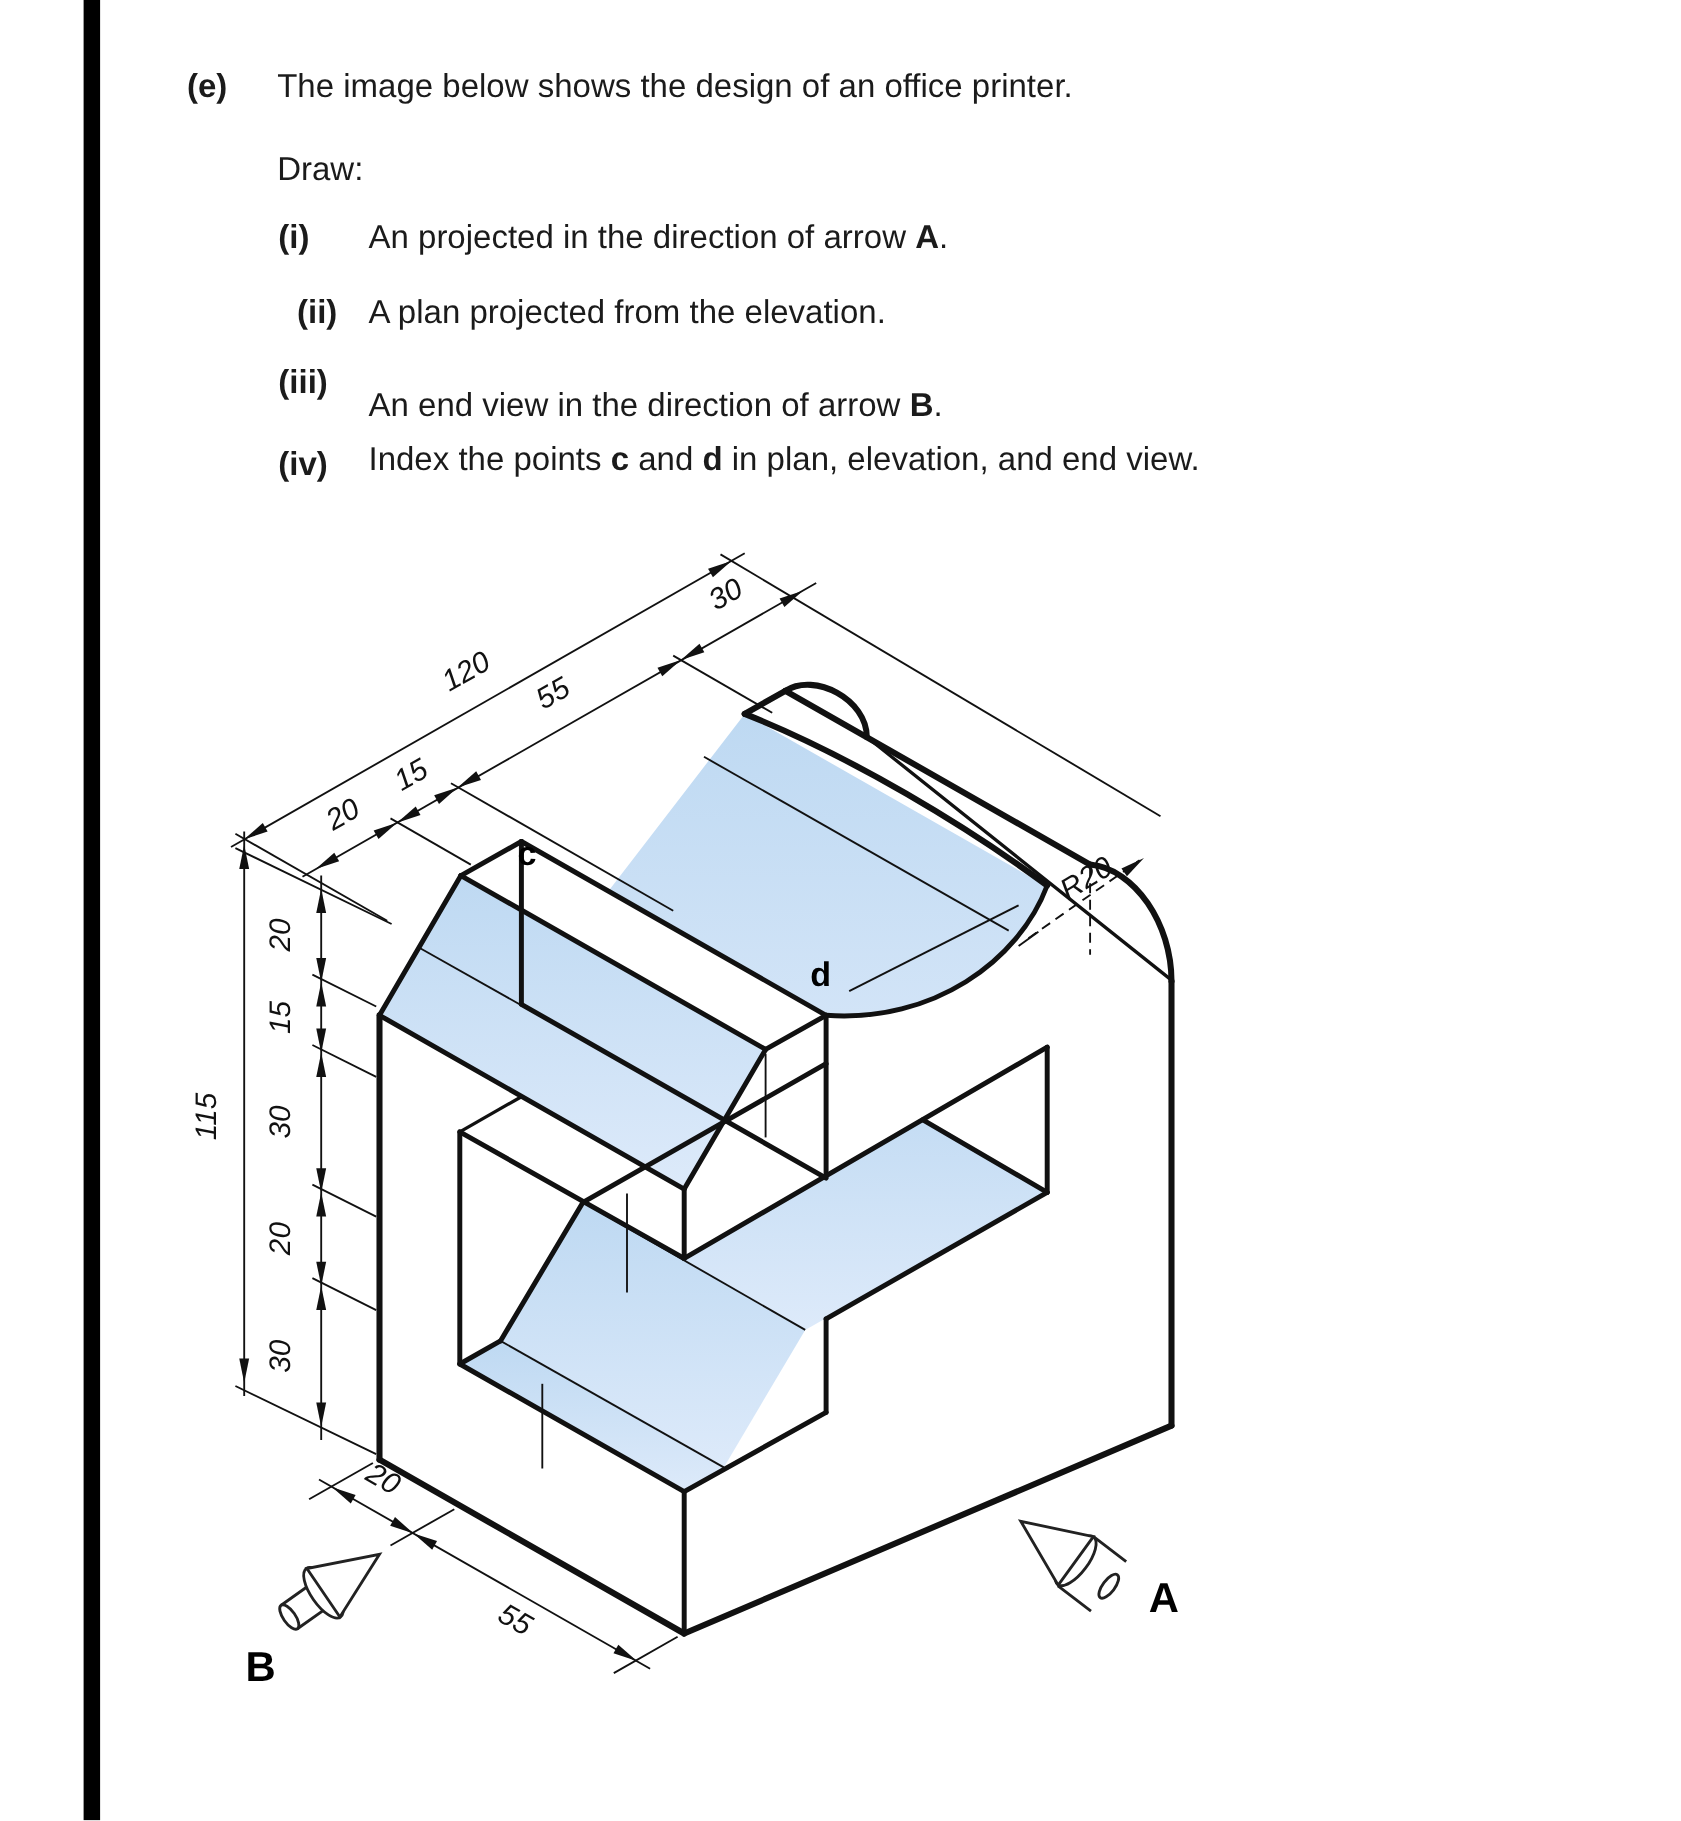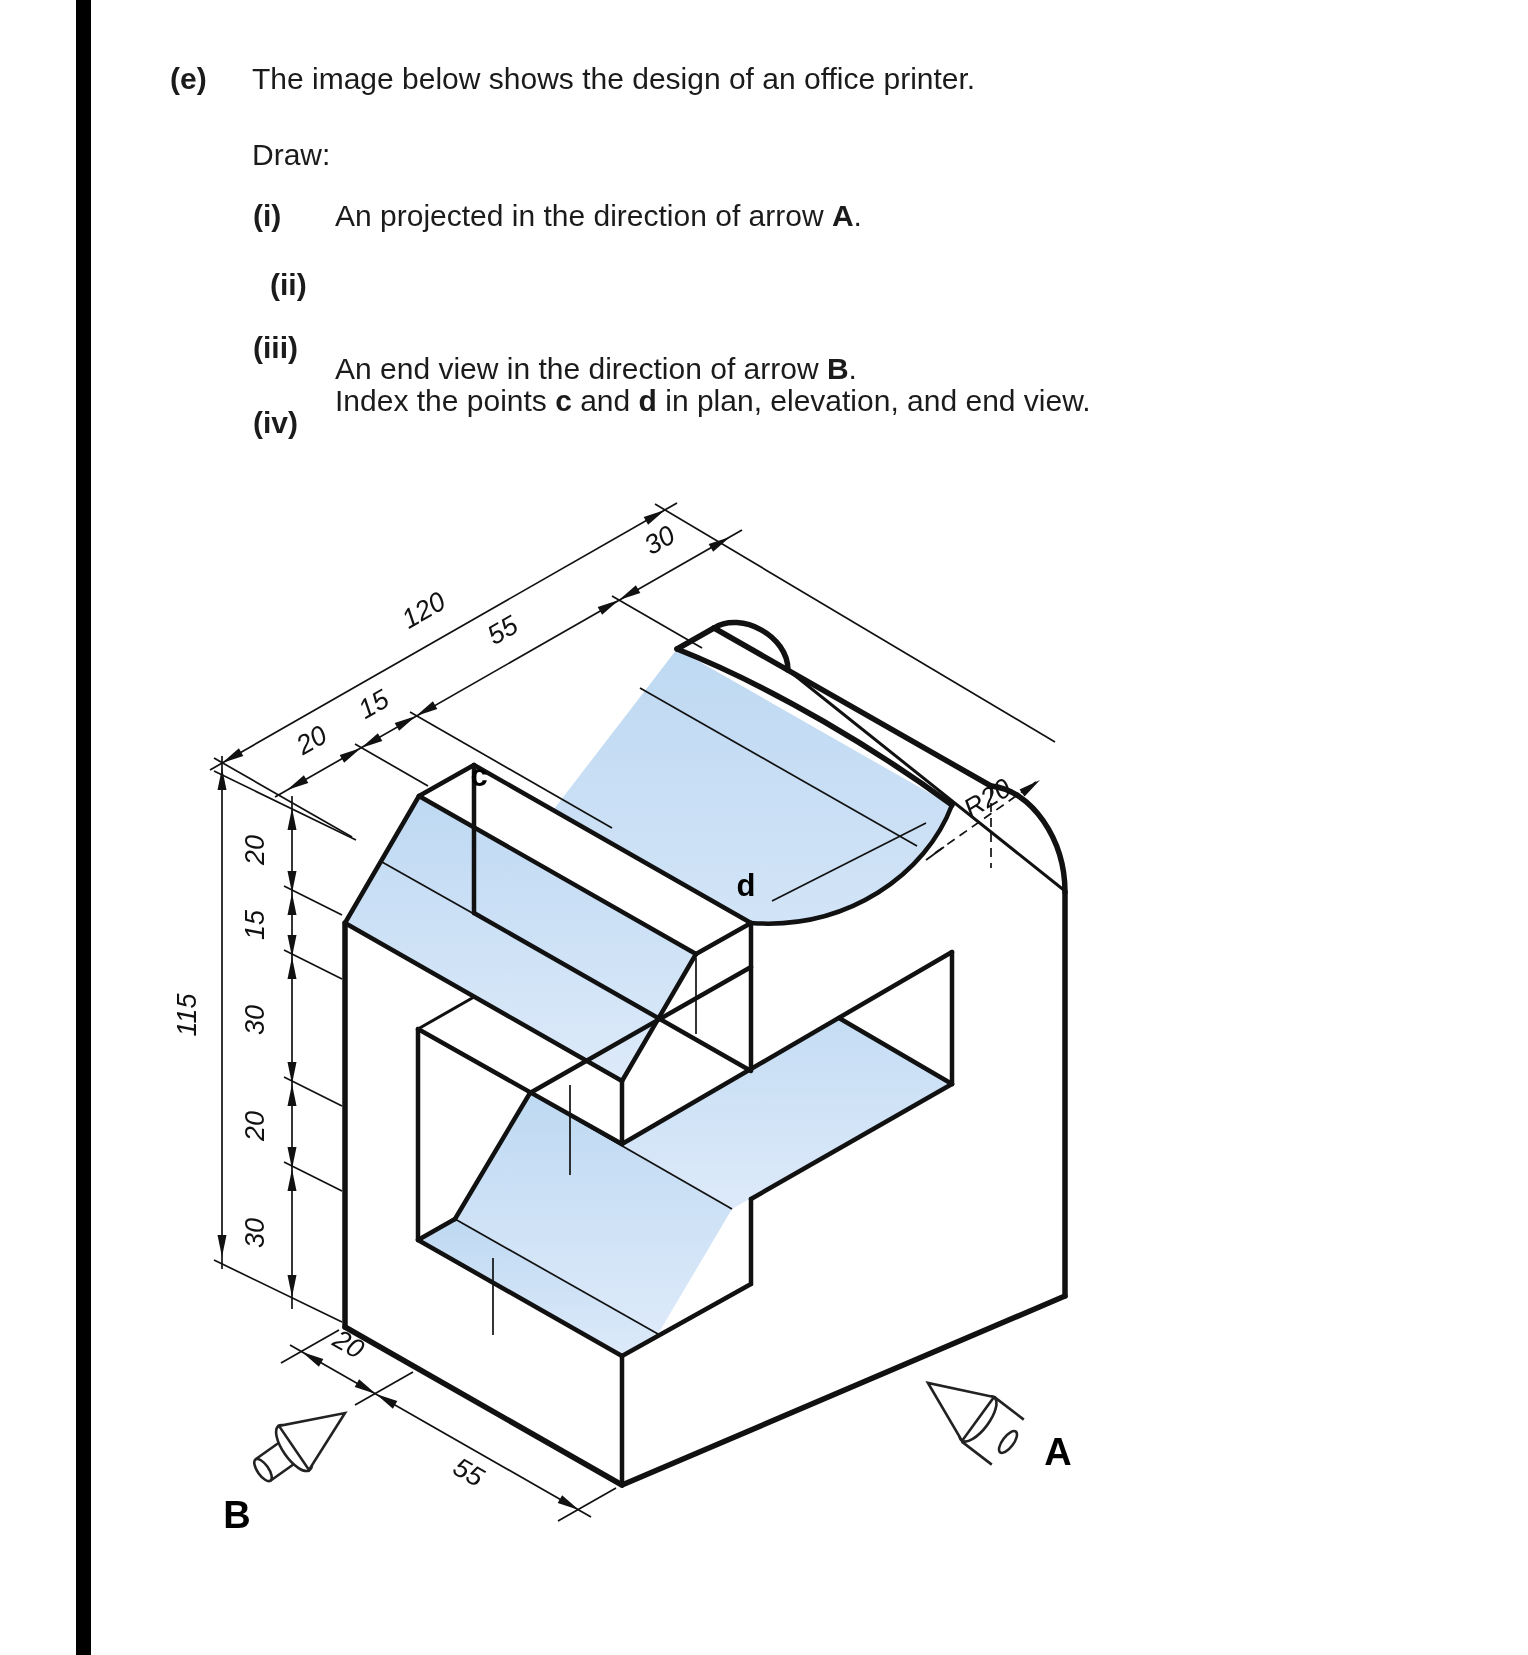--- a/index.html
+++ b/index.html
@@ -34,32 +34,35 @@
   <div class="qline" style="left:253px;top:199px;">
     <span class="qlabel">(i)</span>
   </div>
   <div class="qline" style="left:335px;top:199px;">
     <span>An projected in the direction of arrow </span><span class="b">A</span><span>.</span>
   </div>
 
   <div class="qline" style="left:253px;top:268px;margin-left:17px;">
     <span class="qlabel">(ii)</span>
   </div>
+  <div class="qline" style="left:335px;top:268px;">
+    <span>A plan projected from the elevation.</span>
+  </div>
 
   <div class="qline" style="left:253px;top:331px;">
     <span class="qlabel">(iii)</span>
   </div>
   <div class="qline" style="left:335px;top:352px;">
     <span>An end view in the direction of arrow </span><span class="b">B</span><span>.</span>
   </div>
 
   <div class="qline" style="left:253px;top:406px;">
     <span class="qlabel">(iv)</span>
   </div>
-  <div class="qline" style="left:335px;top:384px;">
+  <div class="qline" style="left:335px;top:401px;">
     <span>Index the points </span><span class="b">c</span><span> and </span><span class="b">d</span><span> in plan, elevation, and end view.</span>
   </div>
 
   <svg width="1528" height="1655" viewBox="0 0 1528 1655">
     <defs>
       <linearGradient id="bf" x1="0" y1="0" x2="0" y2="1">
         <stop offset="0" stop-color="#bed9f2"></stop>
           <stop offset="1" stop-color="#ddeafa"></stop>
       </linearGradient>
     </defs>

